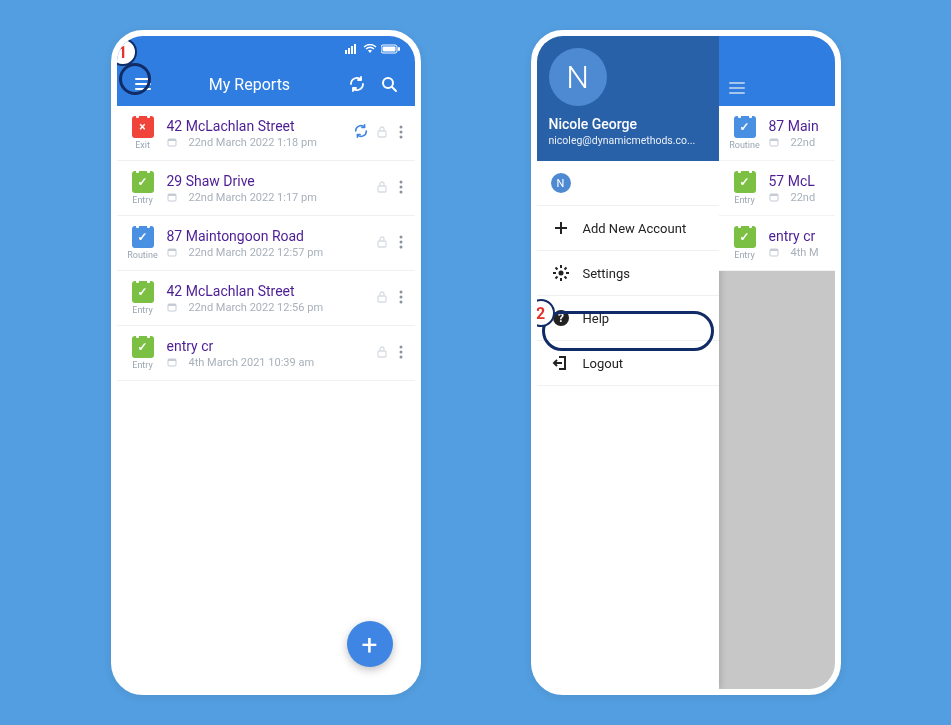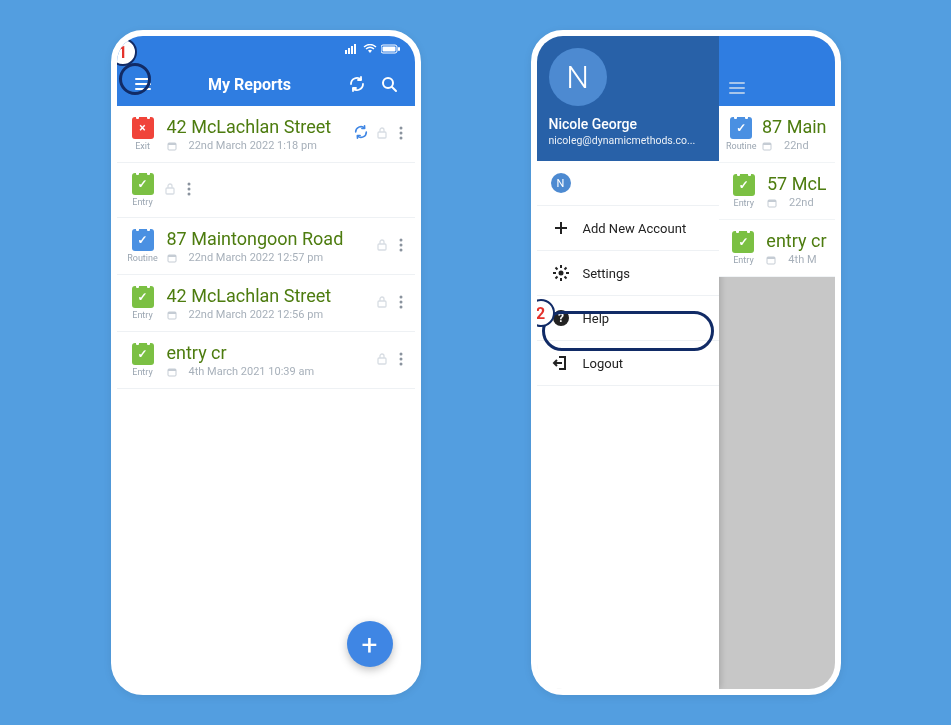--- a/index.html
+++ b/index.html
@@ -42,21 +42,21 @@
     background: #2f7de1;
     display: flex;
     align-items: center;
     padding: 0 10px;
     color: #fff;
   }
   .appbar .title {
     flex: 1;
     text-align: center;
     font-size: 16px;
-    font-weight: 700;
+    font-weight: 400;
   }
   .iconbtn {
     width: 32px; height: 32px;
     display: flex; align-items: center; justify-content: center;
     border-radius: 50%;
   }
   .appbar .iconbtn { color:#fff; }
   .list {
     flex: 1;
     background: #fff;
@@ -103,22 +103,22 @@
     line-height:1;
   }
   .cal-red { background:#f0443a; }
   .cal-green { background:#7bc043; }
   .cal-blue { background:#4a90e2; }
   .rowmain {
     flex: 1;
     padding-left: 4px;
   }
   .rowtitle {
-    font-size: 18px;
-    color: #4d7c0f;
+    font-size: 14px;
+    color: #4c1d95;
   }
   .rowmeta {
     font-size: 11px;
     color: #a7b0ba;
     display: flex;
     align-items: center;
     gap: 12px;
     margin-top: 2px;
   }
   .rowtrail {
@@ -321,20 +321,30 @@
             </svg></span>
         </div>
       </div>
       <div class="row">
         <div class="taglabel">
           <div class="calbox cal-green">
             <div class="calsym">✓</div>
           </div>
           <div class="tagtext">Entry</div>
         </div>
+        <div class="rowmain">
+          <div class="rowtitle">29 Shaw Drive</div>
+          <div class="rowmeta">
+            <svg width="10" height="10" viewBox="0 0 10 10">
+              <rect x="1" y="2" width="8" height="7" rx="1" fill="none" stroke="#c5ccd4"></rect>
+              <rect x="1" y="2" width="8" height="2" fill="#c5ccd4"></rect>
+            </svg>
+            <span>22nd March 2022 1:17 pm</span>
+          </div>
+        </div>
         <div class="rowtrail">
           <span><svg width="14" height="14" viewBox="0 0 14 14">
               <rect x="3" y="6" width="8" height="6" rx="1" fill="none" stroke="#d8dde3" stroke-width="1.3"></rect>
               <path d="M5 6V4a2 2 0 0 1 4 0v2" fill="none" stroke="#d8dde3" stroke-width="1.3"></path>
             </svg></span>
           <span style="padding:0 4px;"><svg width="4" height="14" viewBox="0 0 4 14">
               <circle cx="2" cy="2" r="1.5" fill="#8a939e"></circle>
               <circle cx="2" cy="7" r="1.5" fill="#8a939e"></circle>
               <circle cx="2" cy="12" r="1.5" fill="#8a939e"></circle>
             </svg></span>

